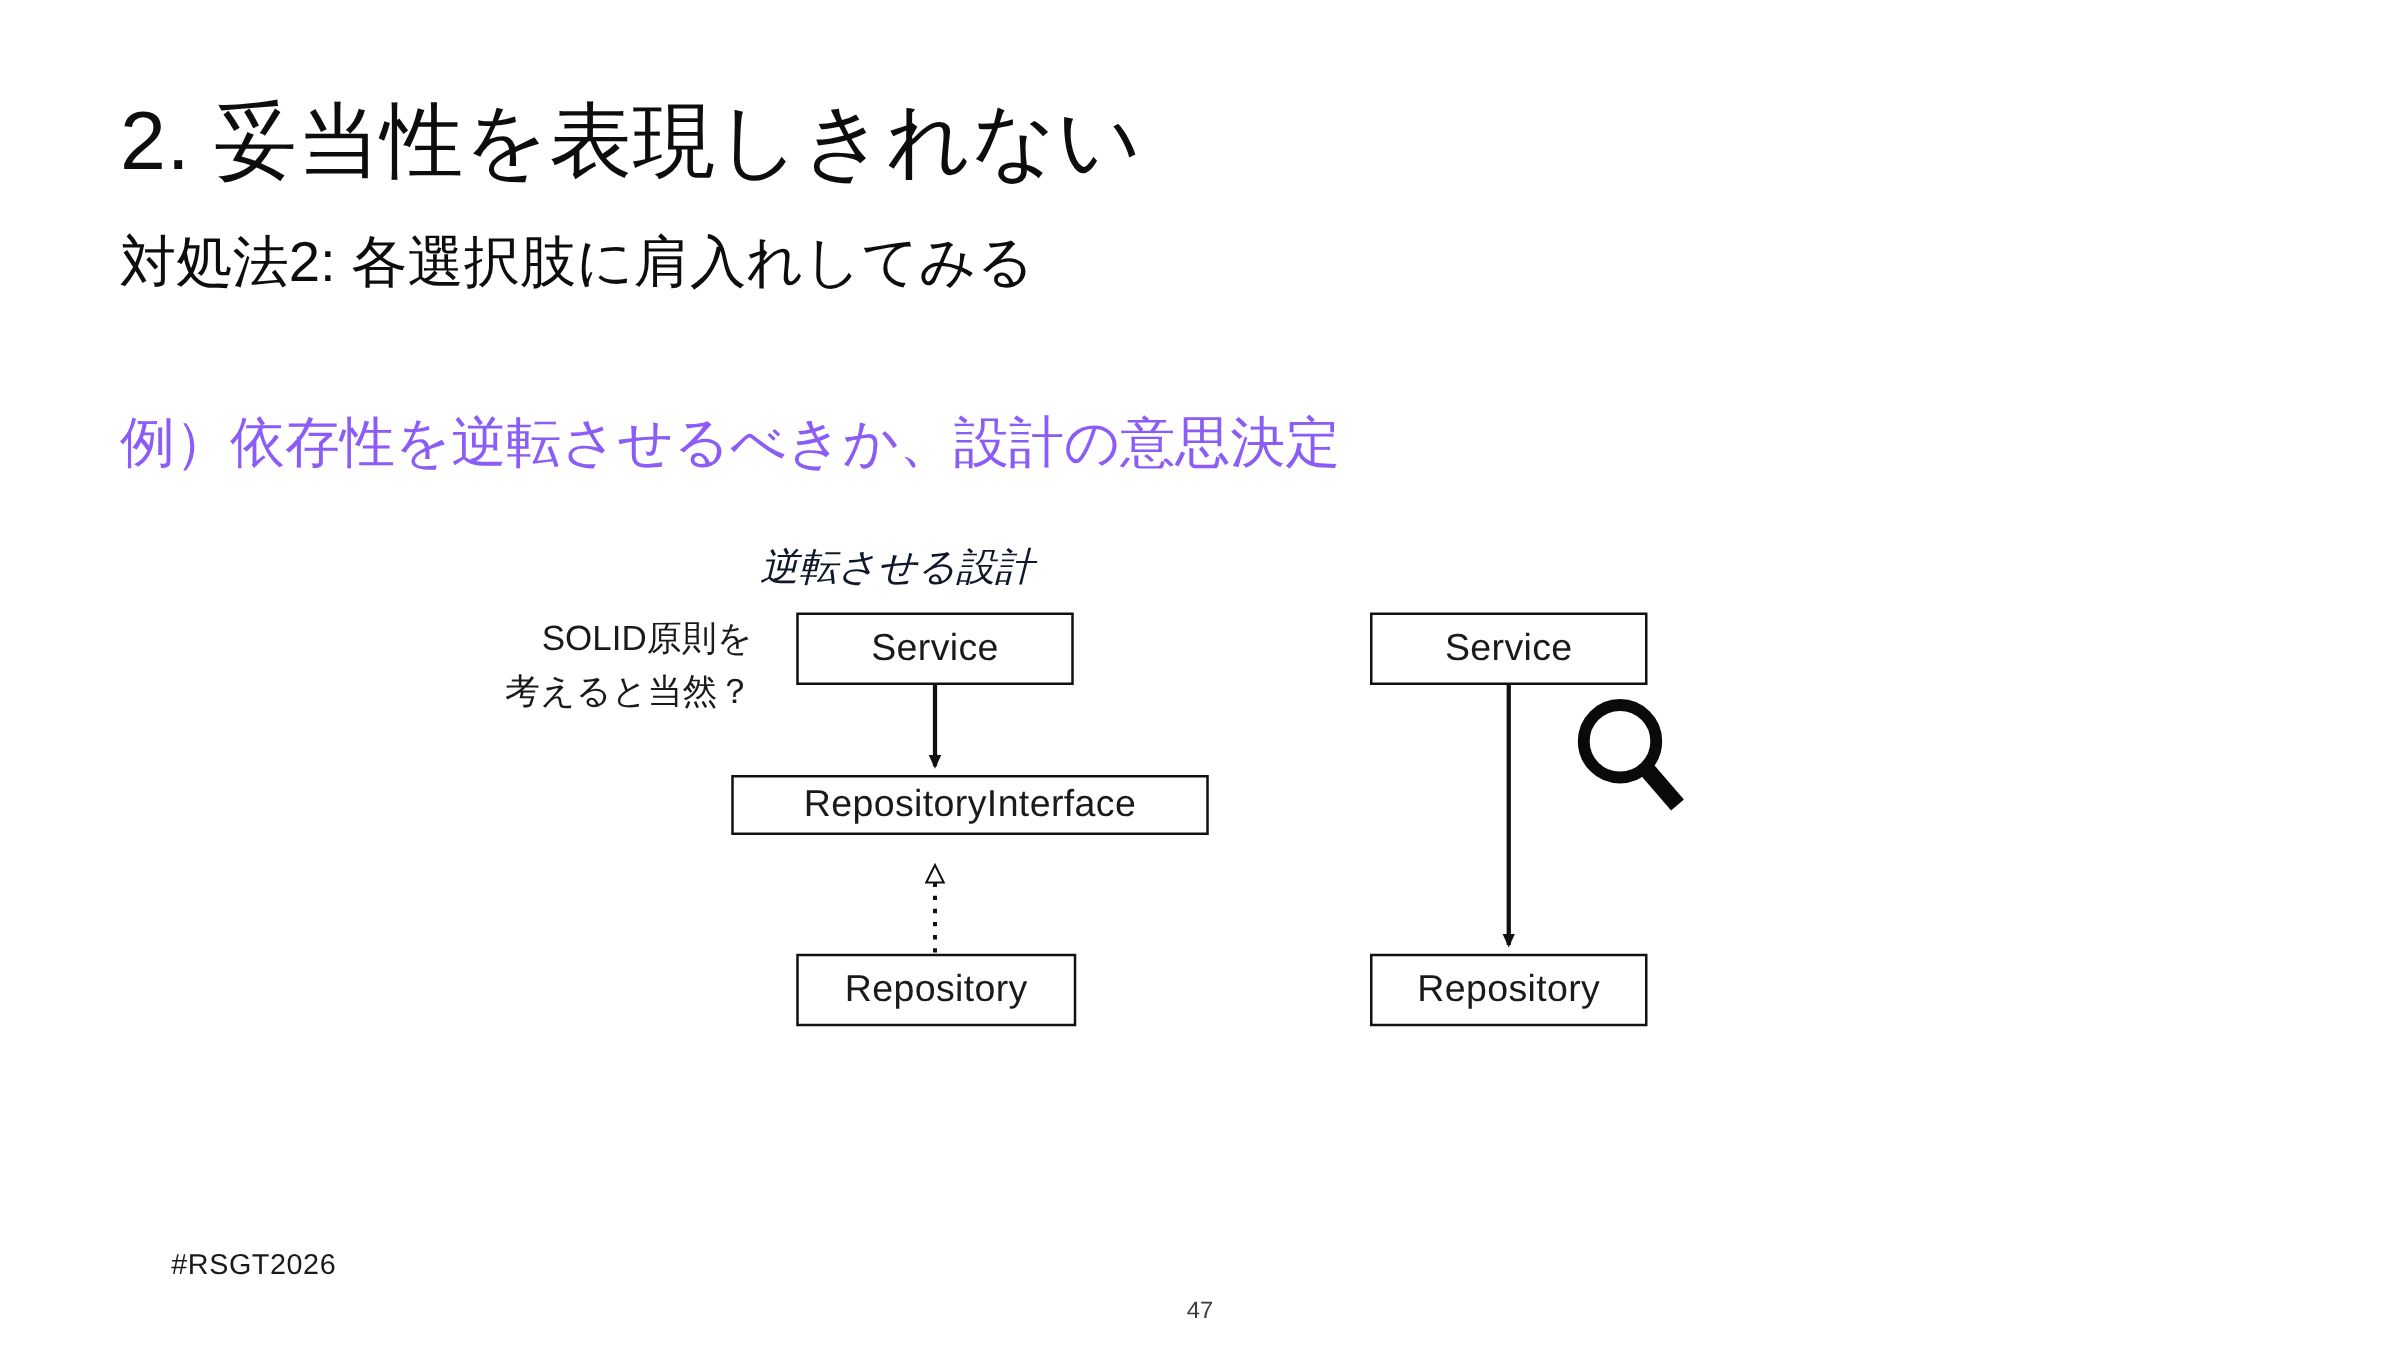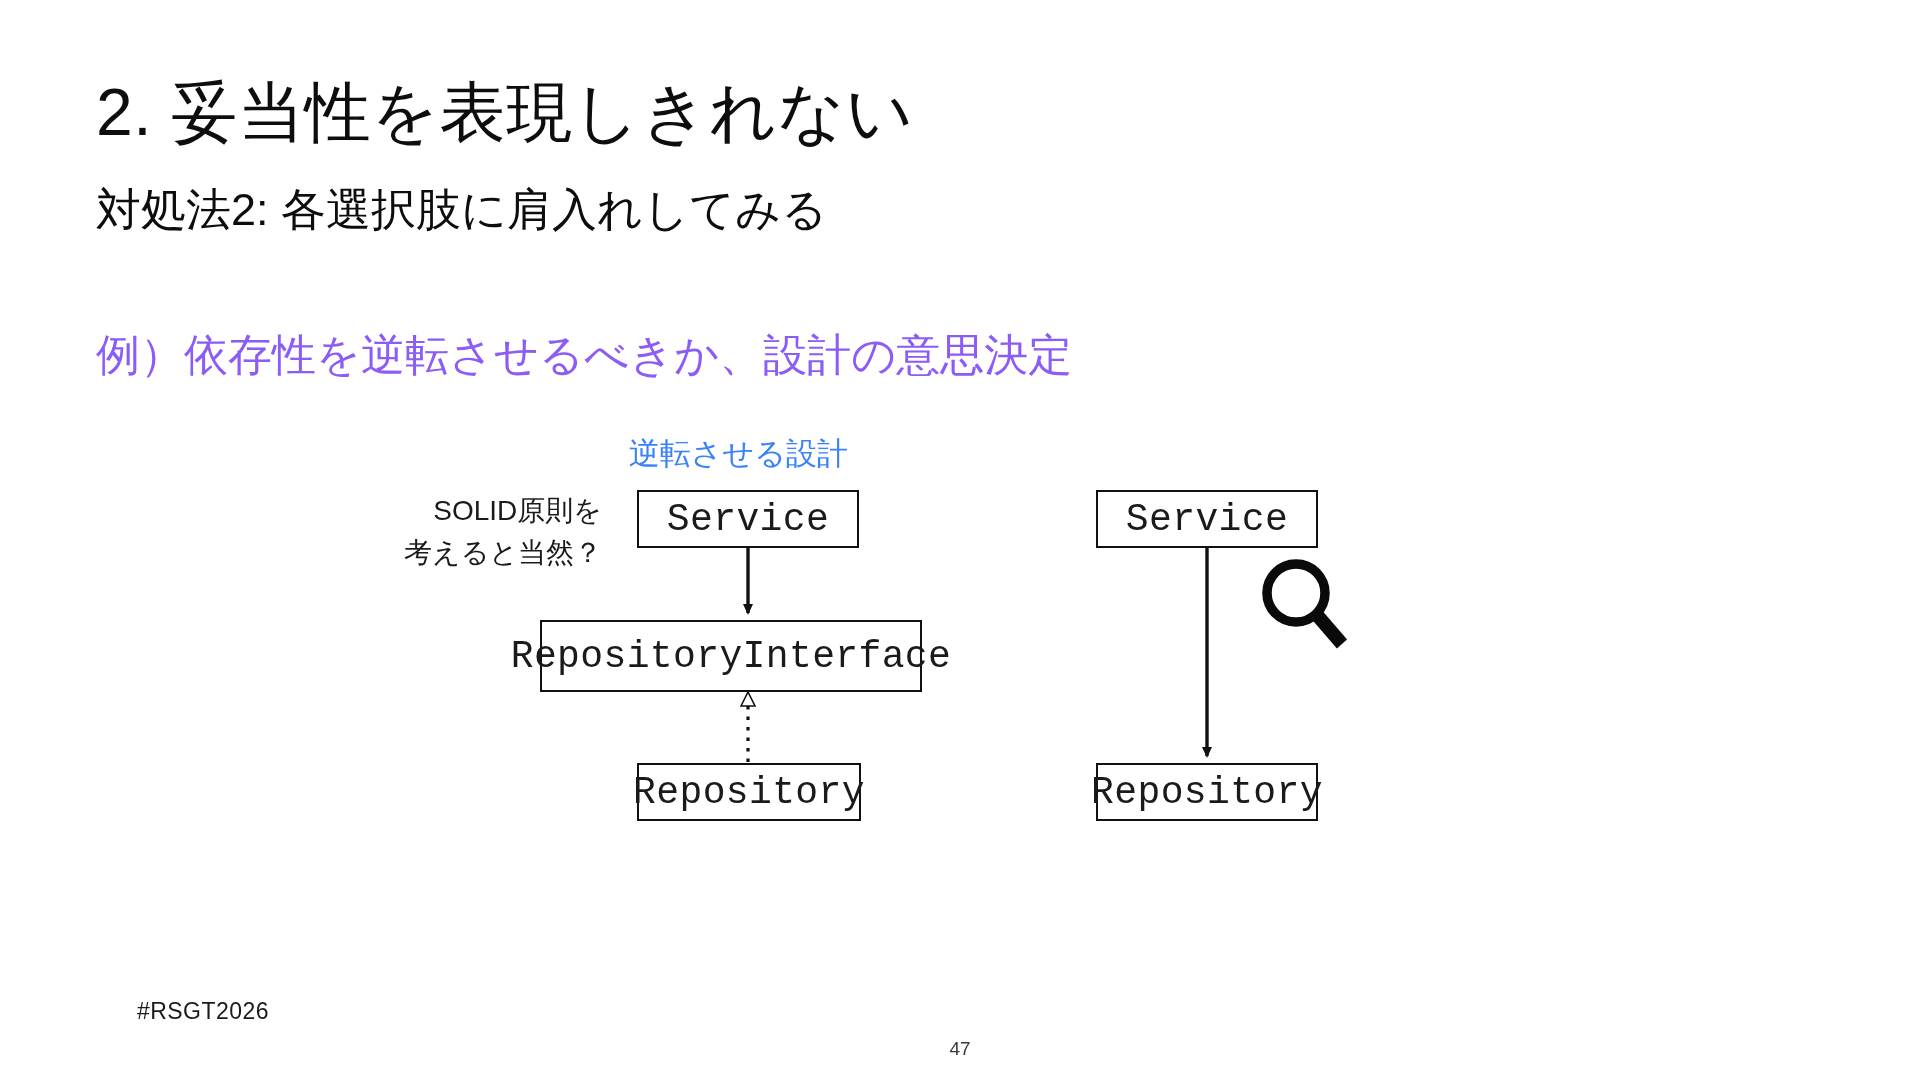--- a/index.html
+++ b/index.html
@@ -56,45 +56,45 @@
     left: 0;
     top: 430px;
     width: 1920px;
     height: 420px;
   }
 
   .col-header {
     position: absolute;
     font-size: 31px;
     line-height: 1;
-    color: #3b82f6;
-    white-space: nowrap;
-    text-align: right;
+    color: #0f172a;
+    white-space: nowrap;
+    text-align: left;
+    font-style: italic;
   }
   #header-left  { left: 608px; top: 8px; width: 240px; }
   #header-right { left: 1048px; top: 8px; width: 300px; }
 
   .uml-box {
     position: absolute;
     box-sizing: border-box;
     border: 2.5px solid #111111;
     background: #ffffff;
     display: flex;
     align-items: center;
     justify-content: center;
-    font-size: 38px;
+    font-size: 30px;
     color: #1a1a1a;
     letter-spacing: 0.01em;
     white-space: nowrap;
-    font-family: Liberation Mono, monospace;
   }
 
   
   #box-left-service   { left: 637px;  top: 60px;  width: 222px; height: 58px; }
-  #box-left-interface { left: 540px;  top: 190px; width: 382px; height: 72px; }
+  #box-left-interface { left: 585px;  top: 190px; width: 382px; height: 48px; }
   #box-left-repo      { left: 637px;  top: 333px; width: 224px; height: 58px; }
 
   
   #box-right-service  { left: 1096px; top: 60px;  width: 222px; height: 58px; }
   #box-right-repo     { left: 1096px; top: 333px; width: 222px; height: 58px; }
 
   
   #annotation-note {
     position: absolute;
     left: 352px;

